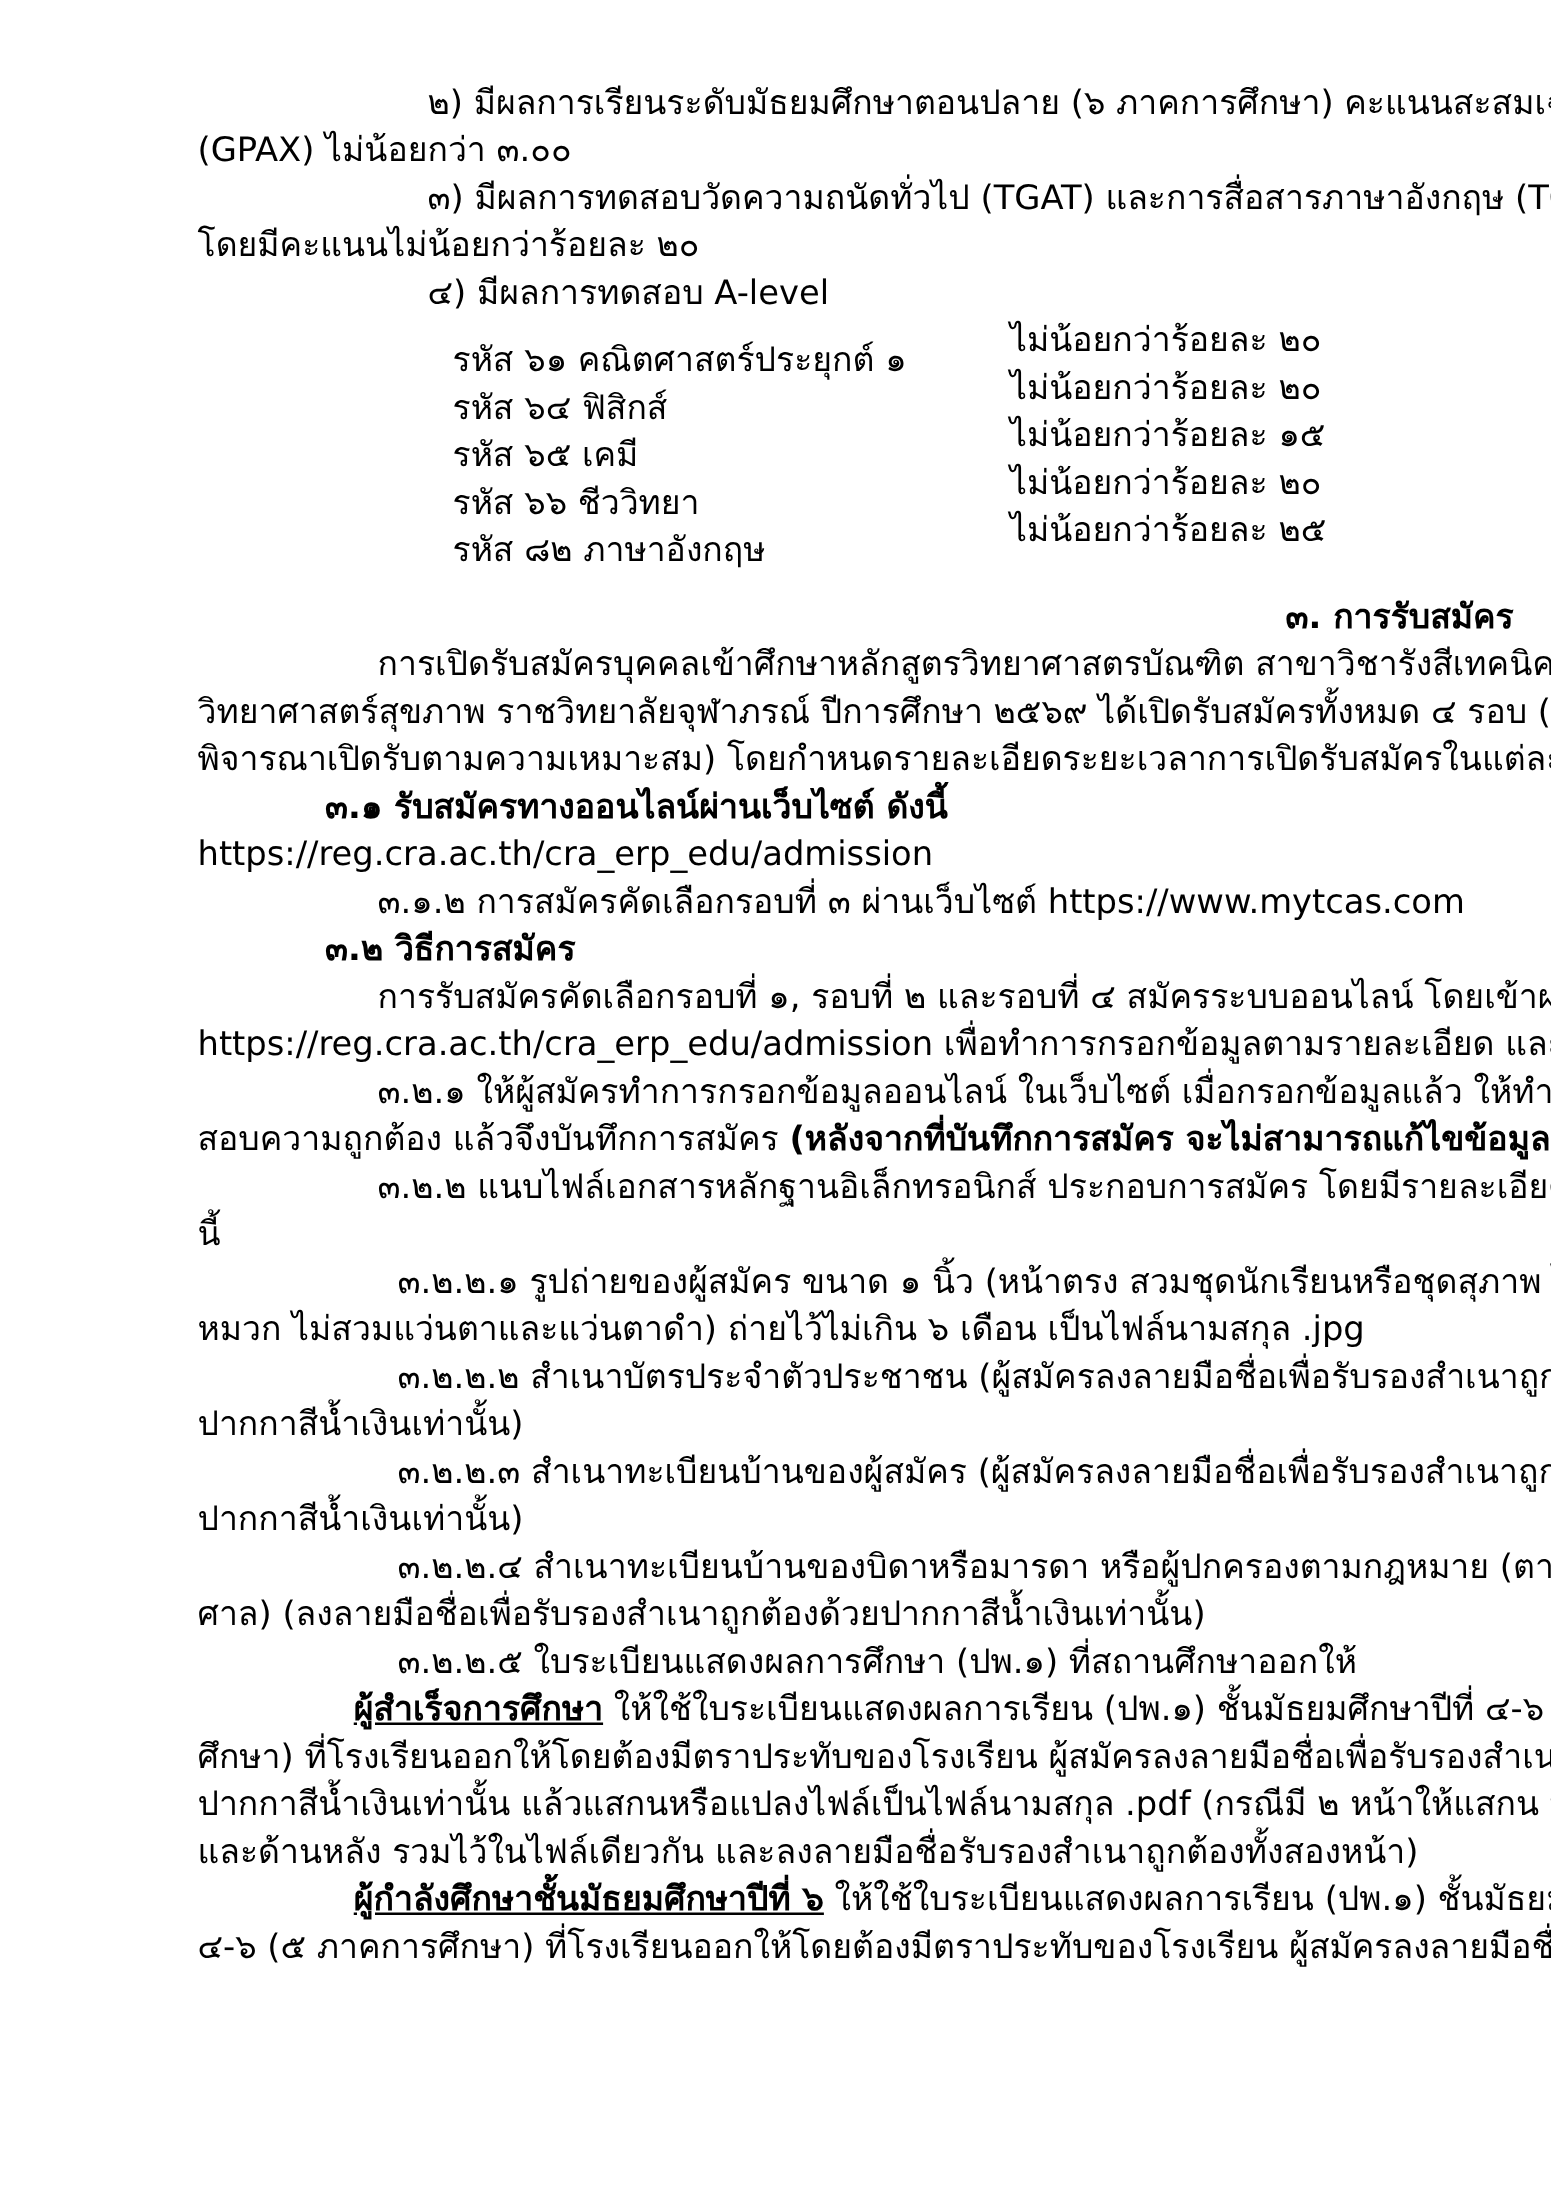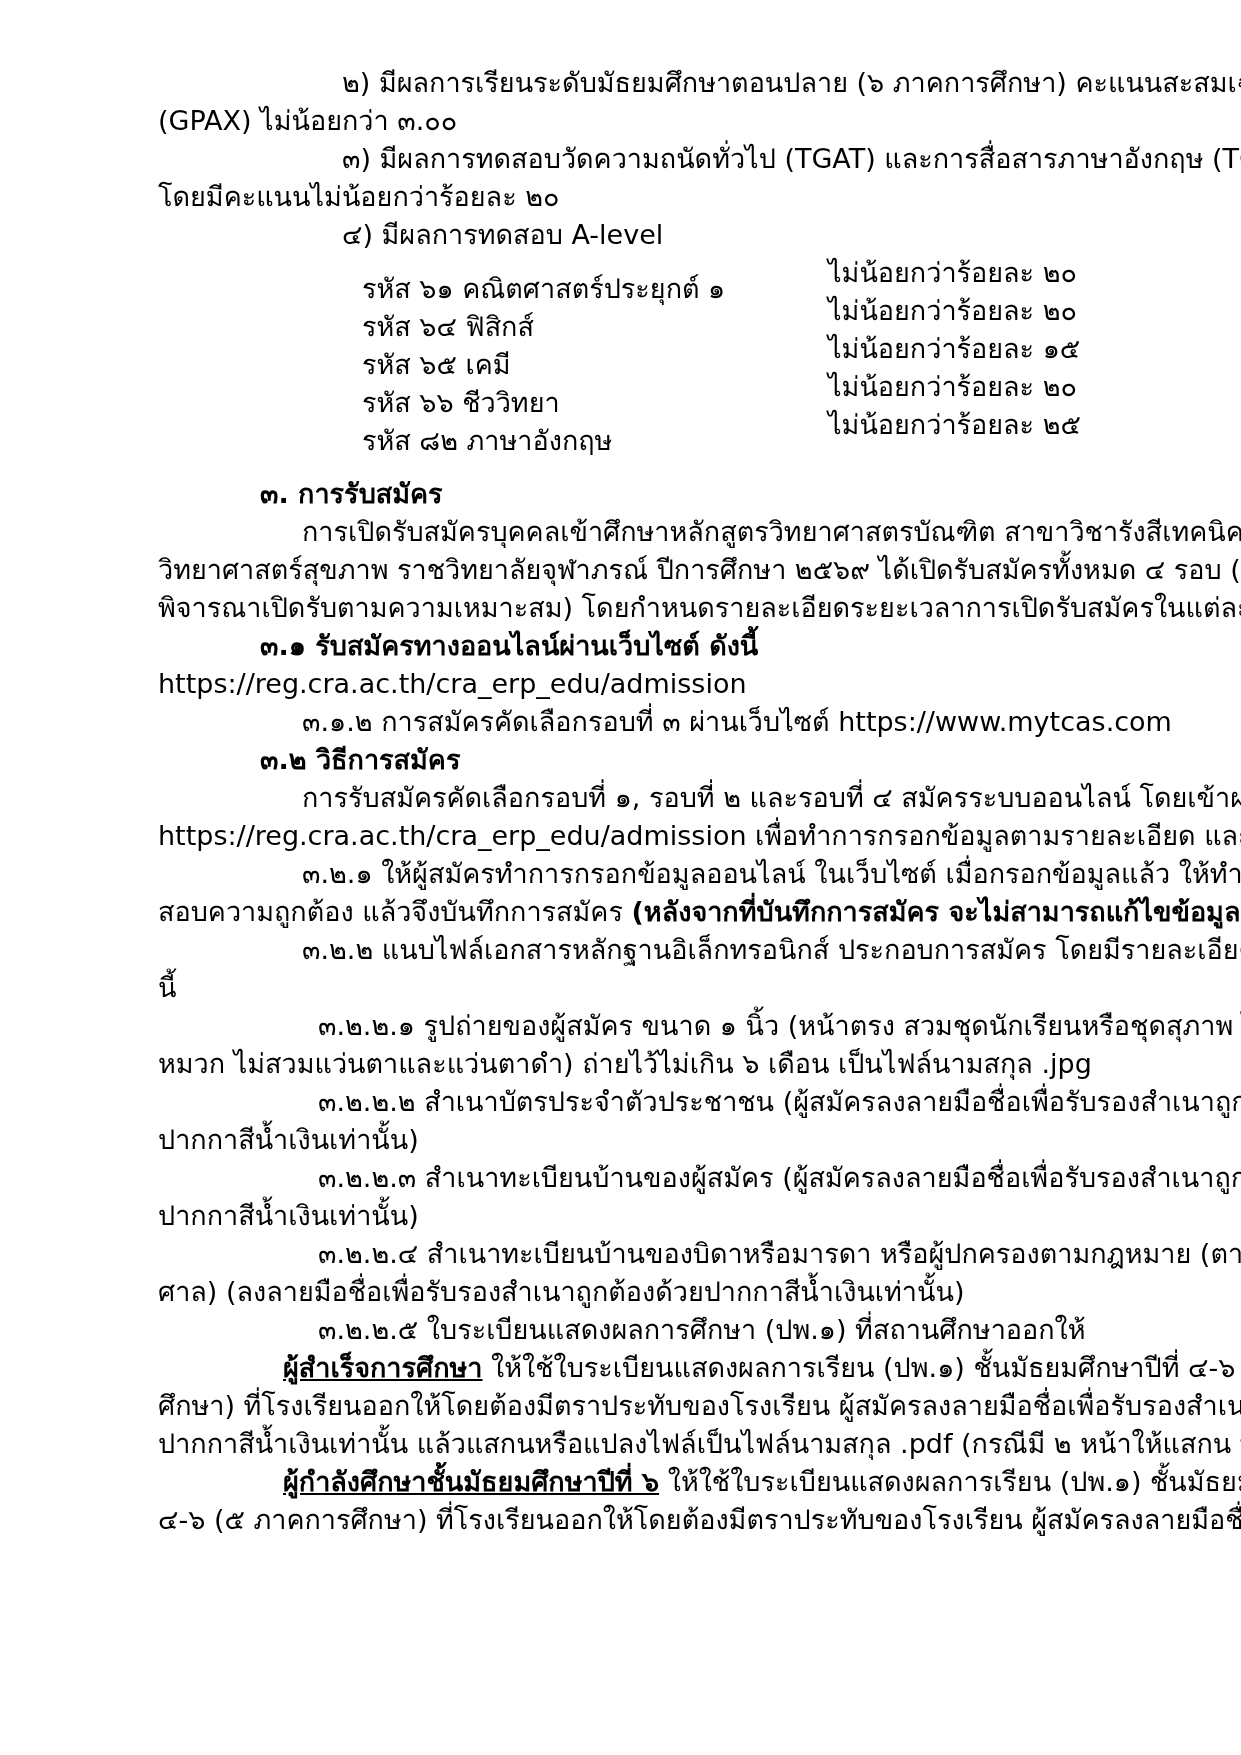--- a/index.html
+++ b/index.html
@@ -18,21 +18,21 @@
   .line{
     line-height:38px;
     height:38px;
     white-space:nowrap;
   }
   .gap{margin-top:31px}
   .b{font-weight:bold}
   .u{text-decoration:underline}
   .cols{position:relative}
   .col-left{position:absolute;left:204px;top:16px}
-  .col-right{position:absolute;left:670px;top:0}
+  .col-right{position:absolute;left:650px;top:0}
 </style>
 </head>
 <body>
 
 <div id="doc">
     <div class="line" style="padding-left: 184px;"><span class="">๒) มีผลการเรียนระดับมัธยมศึกษาตอนปลาย (๖ ภาคการศึกษา) คะแนนสะสมเฉลี่ย</span></div>
     <div class="line" style="padding-left: 0px;"><span class="">(GPAX) ไม่น้อยกว่า ๓.๐๐</span></div>
     <div class="line" style="padding-left: 184px;"><span class="">๓) มีผลการทดสอบวัดความถนัดทั่วไป (TGAT) และการสื่อสารภาษาอังกฤษ (TGAT๑)</span></div>
     <div class="line" style="padding-left: 0px;"><span class="">โดยมีคะแนนไม่น้อยกว่าร้อยละ ๒๐</span></div>
     <div class="line" style="padding-left: 184px;"><span class="">๔) มีผลการทดสอบ A-level</span></div>
@@ -49,21 +49,21 @@
       <span class="col-right">ไม่น้อยกว่าร้อยละ ๑๕</span>
     </div>
     <div class="line cols">
       <span class="col-left">รหัส ๖๖ ชีววิทยา</span>
       <span class="col-right">ไม่น้อยกว่าร้อยละ ๒๐</span>
     </div>
     <div class="line cols">
       <span class="col-left">รหัส ๘๒ ภาษาอังกฤษ</span>
       <span class="col-right">ไม่น้อยกว่าร้อยละ ๒๕</span>
     </div>
-    <div class="line gap" style="padding-left: 102px;"><span class="b ">๓. การรับสมัคร</span></div>
+    <div class="line gap" style="padding-left: 102px; text-align: right;"><span class="b ">๓. การรับสมัคร</span></div>
     <div class="line" style="padding-left: 144px;"><span class="">การเปิดรับสมัครบุคคลเข้าศึกษาหลักสูตรวิทยาศาสตรบัณฑิต สาขาวิชารังสีเทคนิคคณะเทคโนโลยี</span></div>
     <div class="line" style="padding-left: 0px;"><span class="">วิทยาศาสตร์สุขภาพ ราชวิทยาลัยจุฬาภรณ์ ปีการศึกษา ๒๕๖๙ ได้เปิดรับสมัครทั้งหมด ๔ รอบ (รอบที่ ๔</span></div>
     <div class="line" style="padding-left: 0px;"><span class="">พิจารณาเปิดรับตามความเหมาะสม) โดยกำหนดรายละเอียดระยะเวลาการเปิดรับสมัครในแต่ละรอบ ตาม</span></div>
     <div class="line" style="padding-left: 102px;"><span class="b ">๓.๑ รับสมัครทางออนไลน์ผ่านเว็บไซต์ ดังนี้</span></div>
     <div class="line" style="padding-left: 0px;"><span class="">https://reg.cra.ac.th/cra_erp_edu/admission</span></div>
     <div class="line" style="padding-left: 144px;"><span class="">๓.๑.๒ การสมัครคัดเลือกรอบที่ ๓ ผ่านเว็บไซต์ https://www.mytcas.com</span></div>
     <div class="line" style="padding-left: 102px;"><span class="b ">๓.๒ วิธีการสมัคร</span></div>
     <div class="line" style="padding-left: 144px;"><span class="">การรับสมัครคัดเลือกรอบที่ ๑, รอบที่ ๒ และรอบที่ ๔ สมัครระบบออนไลน์ โดยเข้าผ่านเว็บไซต์</span></div>
     <div class="line" style="padding-left: 0px;"><span class="">https://reg.cra.ac.th/cra_erp_edu/admission เพื่อทำการกรอกข้อมูลตามรายละเอียด และขั้นตอน</span></div>
     <div class="line" style="padding-left: 144px;"><span class="">๓.๒.๑ ให้ผู้สมัครทำการกรอกข้อมูลออนไลน์ ในเว็บไซต์ เมื่อกรอกข้อมูลแล้ว ให้ทำการตรวจ</span></div>
@@ -75,15 +75,16 @@
     <div class="line" style="padding-left: 160px;"><span class="">๓.๒.๒.๒ สำเนาบัตรประจำตัวประชาชน (ผู้สมัครลงลายมือชื่อเพื่อรับรองสำเนาถูกต้องด้วย</span></div>
     <div class="line" style="padding-left: 0px;"><span class="">ปากกาสีน้ำเงินเท่านั้น)</span></div>
     <div class="line" style="padding-left: 160px;"><span class="">๓.๒.๒.๓ สำเนาทะเบียนบ้านของผู้สมัคร (ผู้สมัครลงลายมือชื่อเพื่อรับรองสำเนาถูกต้องด้วย</span></div>
     <div class="line" style="padding-left: 0px;"><span class="">ปากกาสีน้ำเงินเท่านั้น)</span></div>
     <div class="line" style="padding-left: 160px;"><span class="">๓.๒.๒.๔ สำเนาทะเบียนบ้านของบิดาหรือมารดา หรือผู้ปกครองตามกฎหมาย (ตามคำสั่ง</span></div>
     <div class="line" style="padding-left: 0px;"><span class="">ศาล) (ลงลายมือชื่อเพื่อรับรองสำเนาถูกต้องด้วยปากกาสีน้ำเงินเท่านั้น)</span></div>
     <div class="line" style="padding-left: 160px;"><span class="">๓.๒.๒.๕ ใบระเบียนแสดงผลการศึกษา (ปพ.๑) ที่สถานศึกษาออกให้</span></div>
     <div class="line" style="padding-left: 125px;"><span class="b u">ผู้สำเร็จการศึกษา</span><span class=""> ให้ใช้ใบระเบียนแสดงผลการเรียน (ปพ.๑) ชั้นมัธยมศึกษาปีที่ ๔-๖ (๖ ภาคการ</span></div>
     <div class="line" style="padding-left: 0px;"><span class="">ศึกษา) ที่โรงเรียนออกให้โดยต้องมีตราประทับของโรงเรียน ผู้สมัครลงลายมือชื่อเพื่อรับรองสำเนาถูกต้องด้วย</span></div>
     <div class="line" style="padding-left: 0px;"><span class="">ปากกาสีน้ำเงินเท่านั้น แล้วแสกนหรือแปลงไฟล์เป็นไฟล์นามสกุล .pdf (กรณีมี ๒ หน้าให้แสกน ทั้งด้านหน้า</span></div>
+    <div class="line" style="padding-left: 0px;"><span class="">และด้านหลัง รวมไว้ในไฟล์เดียวกัน และลงลายมือชื่อรับรองสำเนาถูกต้องทั้งสองหน้า)</span></div>
     <div class="line" style="padding-left: 125px;"><span class="b u">ผู้กำลังศึกษาชั้นมัธยมศึกษาปีที่ ๖</span><span class=""> ให้ใช้ใบระเบียนแสดงผลการเรียน (ปพ.๑) ชั้นมัธยมศึกษาปีที่</span></div>
     <div class="line" style="padding-left: 0px;"><span class="">๔-๖ (๕ ภาคการศึกษา) ที่โรงเรียนออกให้โดยต้องมีตราประทับของโรงเรียน ผู้สมัครลงลายมือชื่อเพื่อรับรอง</span></div>
   </div>
 
 </body></html>

